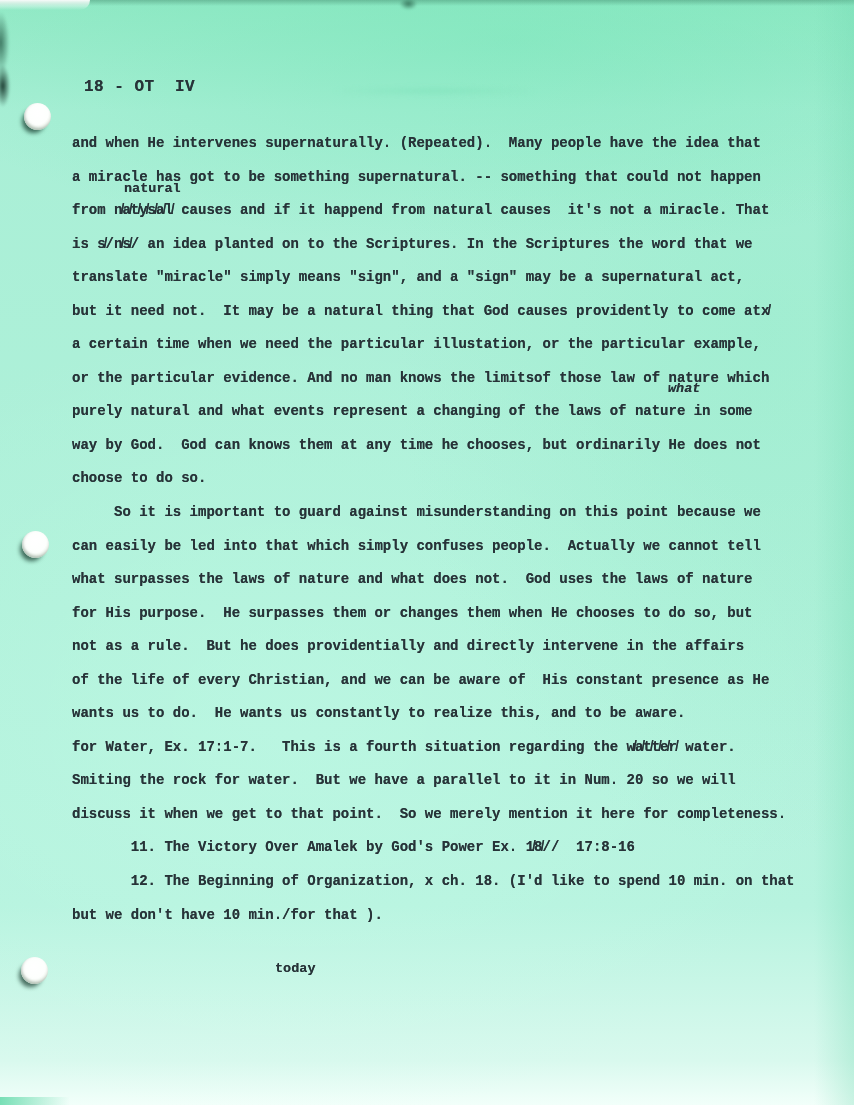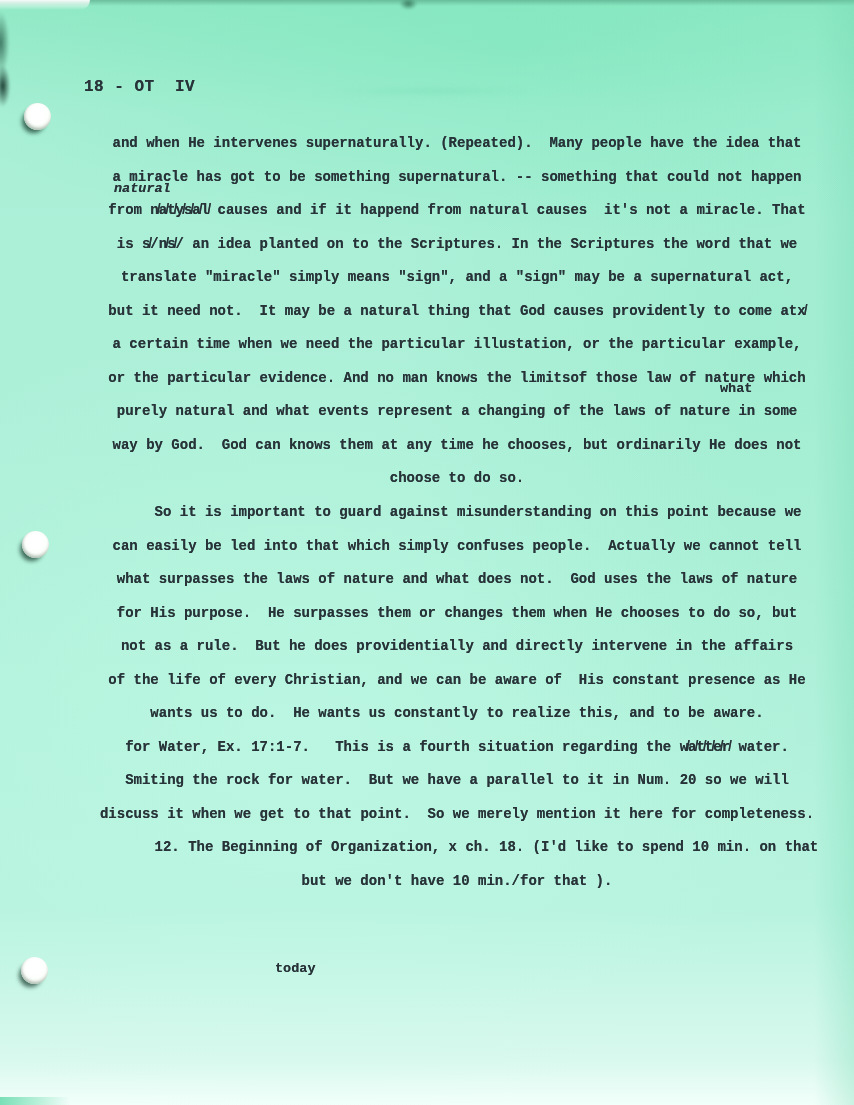--- a/index.html
+++ b/index.html
@@ -60,30 +60,30 @@
 
   .typed {
     color:#273338;
     font-weight:bold;
     text-shadow:0 0 0.6px rgba(39,51,56,0.75);
   }
   .page-header {
     position:absolute; left:84px; top:78px;
     font-size:16px; white-space:pre; letter-spacing:0.5px;
   }
-  .lines { position:absolute; left:72px; top:127px; width:770px;text-align:center; }
+  .lines { position:absolute; left:72px; top:127px; width:770px; }
   .line {
     height:33.55px; line-height:33.55px;
     font-size:14px; white-space:pre;
   }
   .insert {
     position:absolute; font-size:13.5px; white-space:pre;
   }
-  .insert-natural { left:114px; top:181px;font-style:italic; }
-  .insert-what    { left:720px; top:381px; }
+  .insert-natural { left:124px; top:181px; }
+  .insert-what    { left:668px; top:381px;font-style:italic; }
   .insert-today   { left:275px; top:961px; }
 </style>
 </head>
 <body>
 
 <div class="page">
 
   <div class="edge-shade-top"></div>
   <div class="edge-shade-right"></div>
   <div class="torn-white-top-left"></div>
@@ -113,20 +113,21 @@
     <div class="typed line">     So it is important to guard against misunderstanding on this point because we</div>
     <div class="typed line">can easily be led into that which simply confuses people.  Actually we cannot tell</div>
     <div class="typed line">what surpasses the laws of nature and what does not.  God uses the laws of nature</div>
     <div class="typed line">for His purpose.  He surpasses them or changes them when He chooses to do so, but</div>
     <div class="typed line">not as a rule.  But he does providentially and directly intervene in the affairs</div>
     <div class="typed line">of the life of every Christian, and we can be aware of  His constant presence as He</div>
     <div class="typed line">wants us to do.  He wants us constantly to realize this, and to be aware.</div>
     <div class="typed line">for Water, Ex. 17:1-7.   This is a fourth situation regarding the w̸a̸t̸t̸e̸r̸ water.</div>
     <div class="typed line">Smiting the rock for water.  But we have a parallel to it in Num. 20 so we will</div>
     <div class="typed line">discuss it when we get to that point.  So we merely mention it here for completeness.</div>
+    <div class="typed line">       11. The Victory Over Amalek by God's Power Ex. 1̸8̸//  17:8-16</div>
     <div class="typed line">       12. The Beginning of Organization, x ch. 18. (I'd like to spend 10 min. on that</div>
     <div class="typed line">but we don't have 10 min./for that ).</div>
   </div>
 
   <span class="typed insert insert-natural">natural</span>
   <span class="typed insert insert-what">what</span>
   <span class="typed insert insert-today">today</span>
 
 </div>
 

